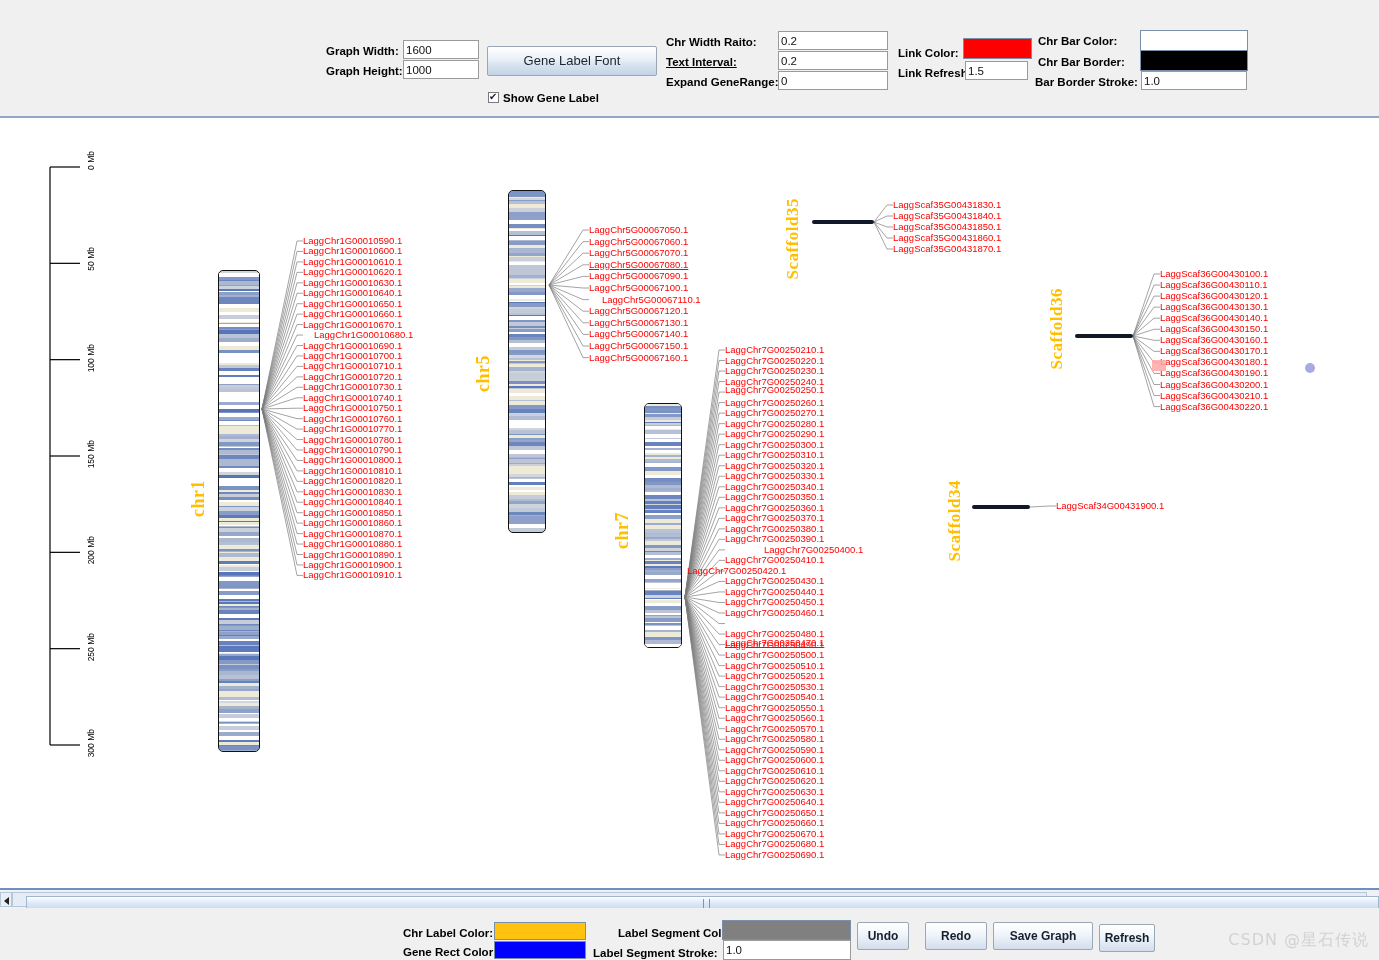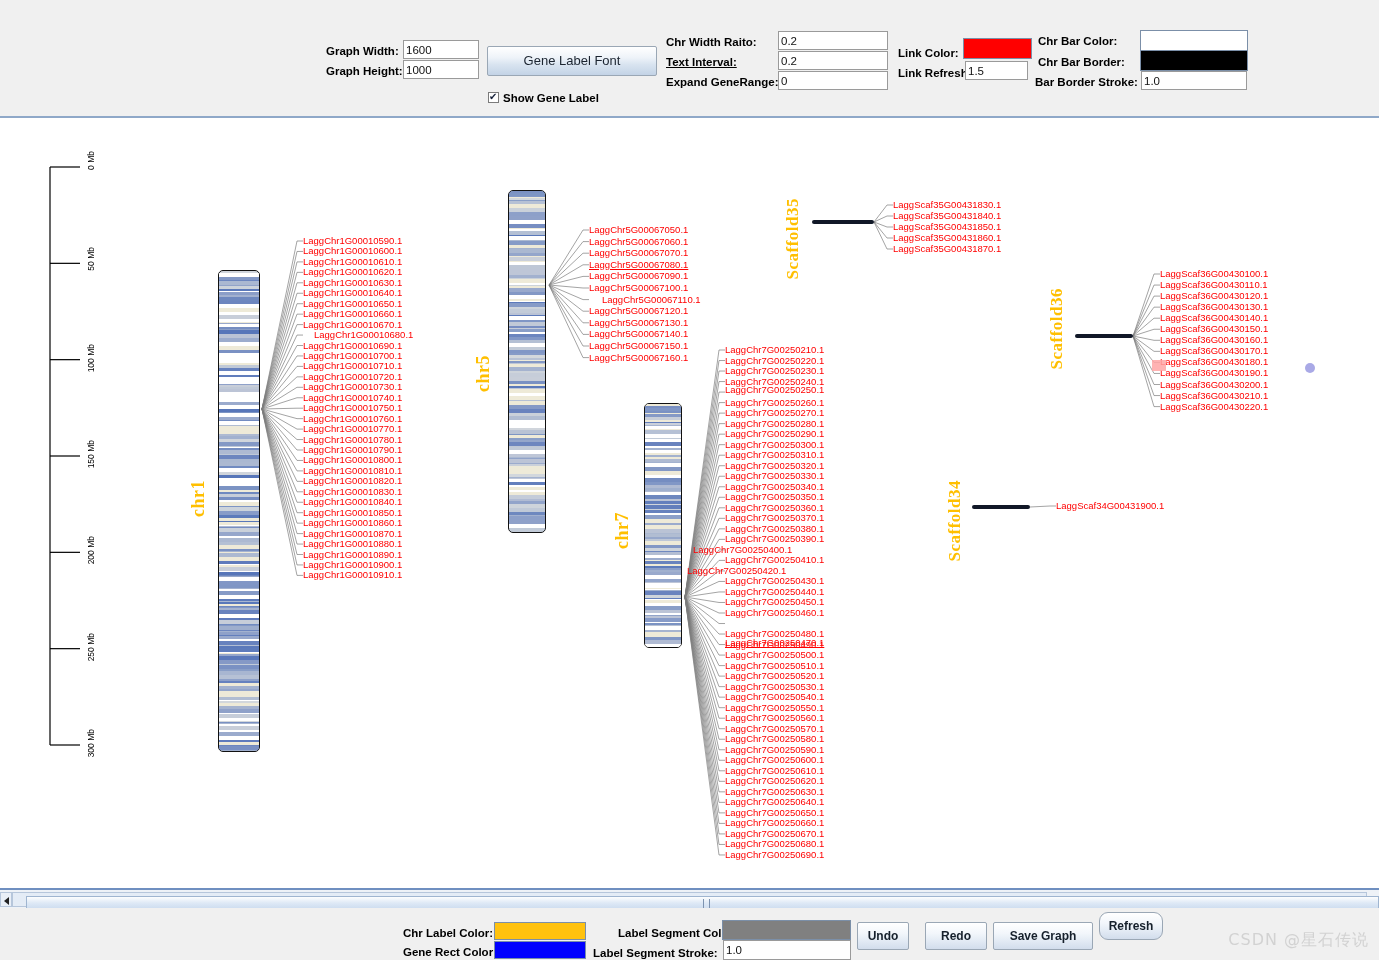--- a/index.html
+++ b/index.html
@@ -791,21 +791,21 @@
       <div class="geneLbl" style="left: 725px; top: 321.68px;">LaggChr7G00250300.1</div>
       <div class="geneLbl" style="left: 725px; top: 332.2px;">LaggChr7G00250310.1</div>
       <div class="geneLbl" style="left: 725px; top: 342.72px;">LaggChr7G00250320.1</div>
       <div class="geneLbl" style="left: 725px; top: 353.24px;">LaggChr7G00250330.1</div>
       <div class="geneLbl" style="left: 725px; top: 363.76px;">LaggChr7G00250340.1</div>
       <div class="geneLbl" style="left: 725px; top: 374.28px;">LaggChr7G00250350.1</div>
       <div class="geneLbl" style="left: 725px; top: 384.8px;">LaggChr7G00250360.1</div>
       <div class="geneLbl" style="left: 725px; top: 395.32px;">LaggChr7G00250370.1</div>
       <div class="geneLbl" style="left: 725px; top: 405.84px;">LaggChr7G00250380.1</div>
       <div class="geneLbl" style="left: 725px; top: 416.36px;">LaggChr7G00250390.1</div>
-      <div class="geneLbl" style="left: 693px; top: 426.88px;">LaggChr7G00250400.1</div>
+      <div class="geneLbl" style="left: 764px; top: 426.88px;">LaggChr7G00250400.1</div>
       <div class="geneLbl" style="left: 725px; top: 437.4px;">LaggChr7G00250410.1</div>
       <div class="geneLbl" style="left: 687px; top: 447.92px;">LaggChr7G00250420.1</div>
       <div class="geneLbl" style="left: 725px; top: 458.44px;">LaggChr7G00250430.1</div>
       <div class="geneLbl" style="left: 725px; top: 468.96px;">LaggChr7G00250440.1</div>
       <div class="geneLbl" style="left: 725px; top: 479.48px;">LaggChr7G00250450.1</div>
       <div class="geneLbl" style="left: 725px; top: 490px;">LaggChr7G00250460.1</div>
       <div class="geneLbl" style="left: 725px; top: 520px; text-decoration: underline;">LaggChr7G00250470.1</div>
       <div class="geneLbl" style="left: 725px; top: 511.04px;">LaggChr7G00250480.1</div>
       <div class="geneLbl" style="left: 725px; top: 521.56px;">LaggChr7G00250490.1</div>
       <div class="geneLbl" style="left: 725px; top: 532.08px;">LaggChr7G00250500.1</div>
@@ -874,16 +874,16 @@
 
   <div class="fld-label" style="left:593px;top:18px;margin-left:25px;">Label Segment Color:</div>
   <div class="swatch" id="labelSegColorSwatch" style="left: 722px; top: 12px; width: 129px; height: 20px; background: rgb(128, 128, 128);"></div>
 
   <div class="fld-label" style="left:593px;top:38px;">Label Segment Stroke:</div>
   <div class="txtfield" style="left:723px;top:32px;width:128px;height:20px;">1.0</div>
 
   <div class="btnFlat" style="left:857px;top:14px;width:52px;">Undo</div>
   <div class="btnFlat" style="left:925px;top:14px;width:62px;">Redo</div>
   <div class="btnFlat" style="left:993px;top:14px;width:100px;">Save Graph</div>
-  <div class="btnFlat" style="left:1099px;top:4px;width:64px;border-radius:9px;">Refresh</div>
+  <div class="btnFlat" style="left:1099px;top:16px;width:56px;">Refresh</div>
 </div>
 
 <div id="watermark">CSDN @星石传说</div>
 
 </body></html>

